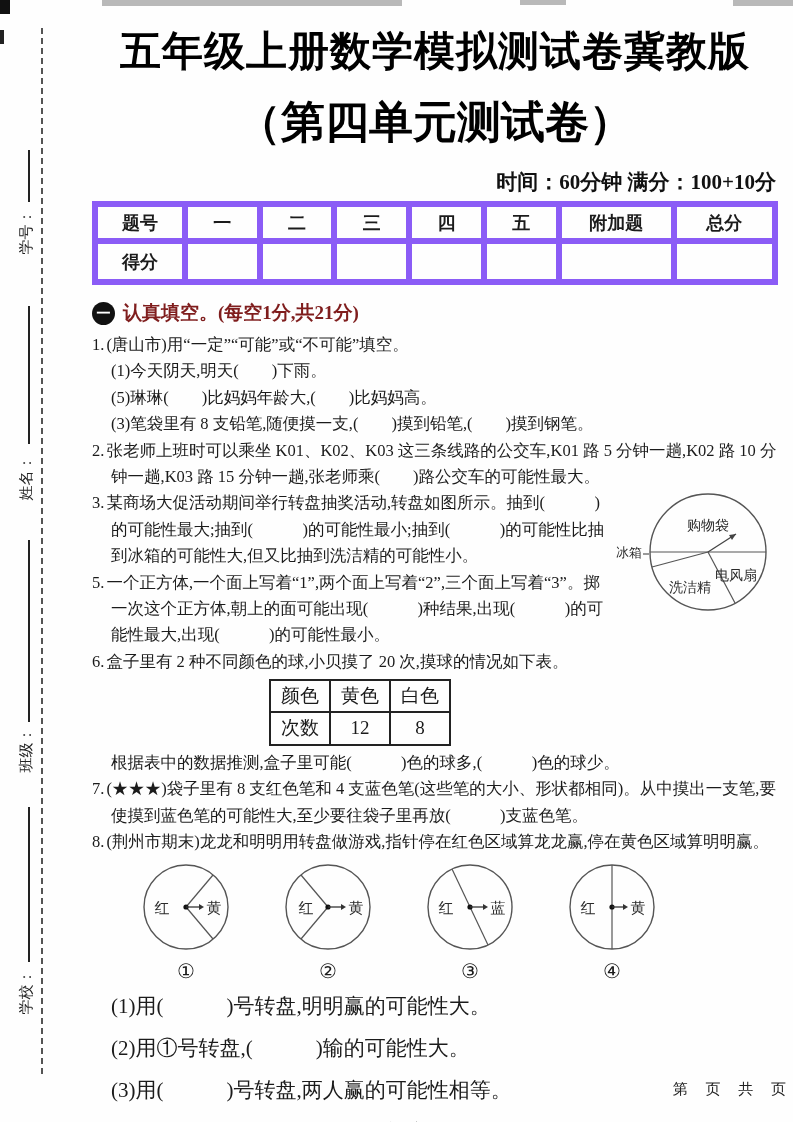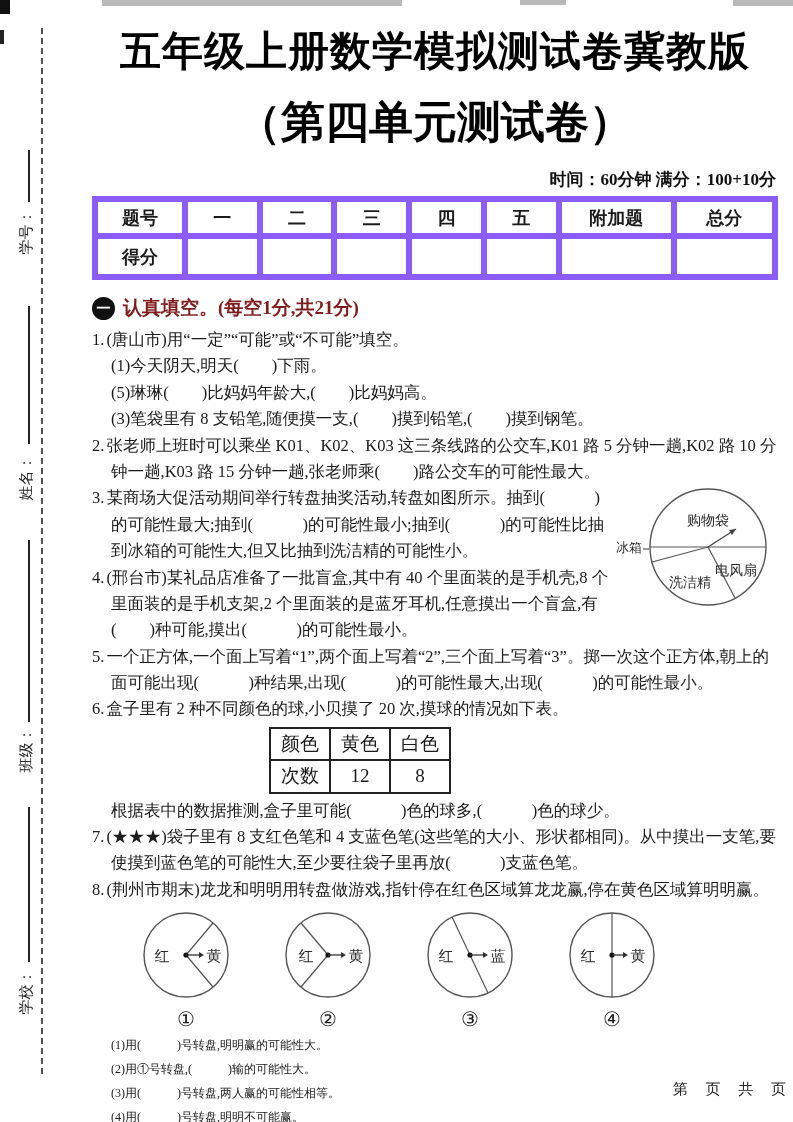--- a/index.html
+++ b/index.html
@@ -17,40 +17,40 @@
   .mline{position:absolute;left:28px;width:0;border-left:2px solid #222;}
   .mlabel{position:absolute;left:0;width:54px;height:20px;text-align:center;
           font-size:15px;color:#222;transform:rotate(-90deg);
           font-family:"Liberation Serif","DejaVu Serif",serif;}
   
   .content{position:absolute;left:92px;top:0;width:686px;}
   .title{margin:24px 0 0;text-align:center;font-size:41px;font-weight:bold;color:#000;
          letter-spacing:1px;font-family:"Liberation Sans","DejaVu Sans",sans-serif;}
   .subtitle{margin:14px 0 0;text-align:center;font-size:44px;font-weight:bold;color:#000;
             font-family:"Liberation Sans","DejaVu Sans",sans-serif;}
-  .meta{margin:16px 2px 5px 0;text-align:right;font-size:17px;font-weight:bold;color:#111;}
+  .meta{margin:16px 2px 5px 0;text-align:right;font-size:21px;font-weight:bold;color:#111;}
   table.score{width:100%;border-collapse:collapse;table-layout:fixed;}
   table.score td{border:6px solid #8b5cf6;text-align:center;font-size:18px;font-weight:bold;
                  height:31px;padding:0;}
   table.score tr.blank td{height:35px;}
   .sec{display:flex;align-items:center;gap:8px;margin:15px 0 6px;}
   .sec-icon{flex:0 0 auto;width:23px;height:23px;border-radius:50%;background:#111;color:#fff;
             font-weight:bold;line-height:23px;text-align:center;font-size:14px;}
   .sec-title{font-size:19px;font-weight:bold;color:#7f1d1d;}
   .q{font-size:16.5px;line-height:1.6;padding-left:19px;text-indent:-19px;margin:0;}
   .q .sub{text-indent:0;}
   .qnum{padding-right:2px;}
   .float-chart{float:right;width:164px;height:128px;margin:0 0 4px 4px;}
   .mini-table{border-collapse:collapse;margin:4px 0 4px 158px;}
   .mini-table td{border:2px solid #222;text-align:center;font-size:19px;
                  width:54px;height:23px;padding:0 2px;}
   .spinner-row{display:flex;gap:38px;margin:6px 0 2px 42px;}
   .spinner{width:104px;text-align:center;}
   .spinner .tag{font-size:20px;margin-top:0;}
-  .subq{font-size:12px;line-height:2.0;margin-left:19px;}
+  .subq{font-size:21px;line-height:2.0;margin-left:19px;}
   .footer{position:absolute;left:0;width:100%;top:1080px;text-align:right;font-size:15px;
           letter-spacing:7px;color:#222;}
   svg text{font-family:"Liberation Serif","DejaVu Serif",serif;}
 </style>
 </head>
 <body>
 
 <div class="page">
 
   <div class="corner-mark"></div>
@@ -138,23 +138,20 @@
         <text x="76" y="102" font-size="14" text-anchor="middle" fill="#2a2a2a">洗洁精</text>
         <text x="2" y="67" font-size="13" text-anchor="start" fill="#2a2a2a">冰箱</text>
         <line x1="29" y1="64" x2="35" y2="64" stroke="#555" stroke-width="1.2"></line>
       </svg>
     </div>
 
     <div class="q">
       <span class="qnum">3.</span><span>某商场大促活动期间举行转盘抽奖活动,转盘如图所示。抽到(　　　)的可能性最大;抽到(　　　)的可能性最小;抽到(　　　)的可能性比抽到冰箱的可能性大,但又比抽到洗洁精的可能性小。</span>
     </div>
 
-    <div class="q">
-      <span class="qnum">4.</span><span>(邢台市)某礼品店准备了一批盲盒,其中有 40 个里面装的是手机壳,8 个里面装的是手机支架,2 个里面装的是蓝牙耳机,任意摸出一个盲盒,有(　　)种可能,摸出(　　　)的可能性最小。</span>
-    </div>
 
     <div class="q">
       <span class="qnum">5.</span><span>一个正方体,一个面上写着“1”,两个面上写着“2”,三个面上写着“3”。掷一次这个正方体,朝上的面可能出现(　　　)种结果,出现(　　　)的可能性最大,出现(　　　)的可能性最小。</span>
     </div>
 
     <div class="q">
       <span class="qnum">6.</span><span>盒子里有 2 种不同颜色的球,小贝摸了 20 次,摸球的情况如下表。</span>
       <table class="mini-table" style="text-indent:0;">
         <tbody>
             <tr>

